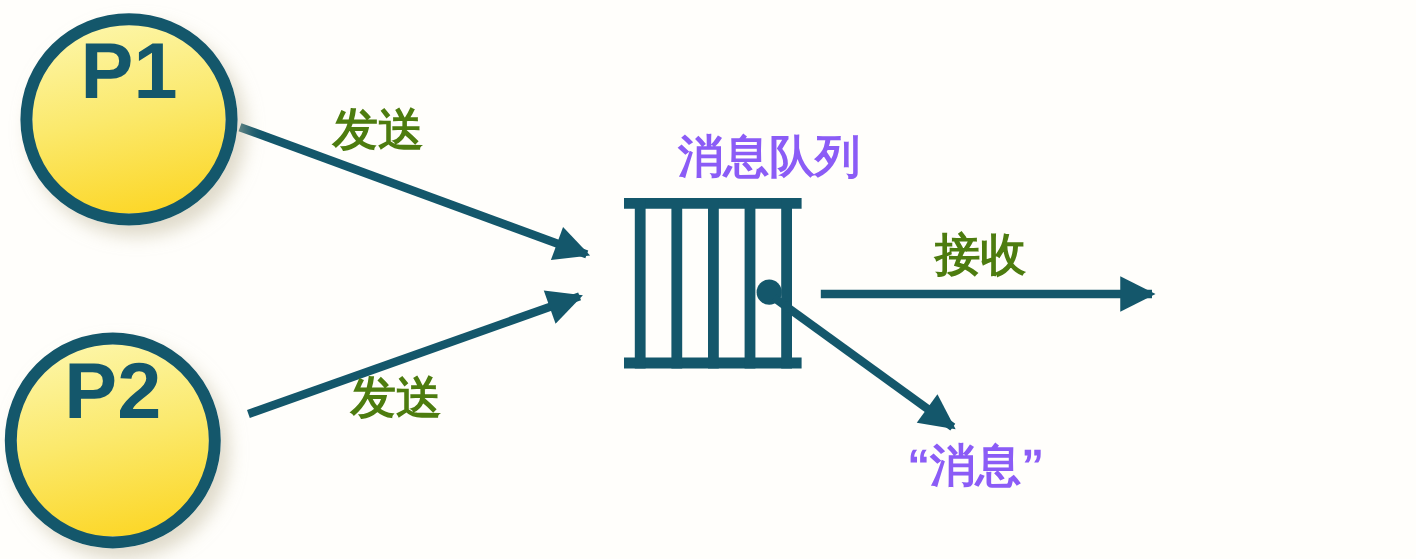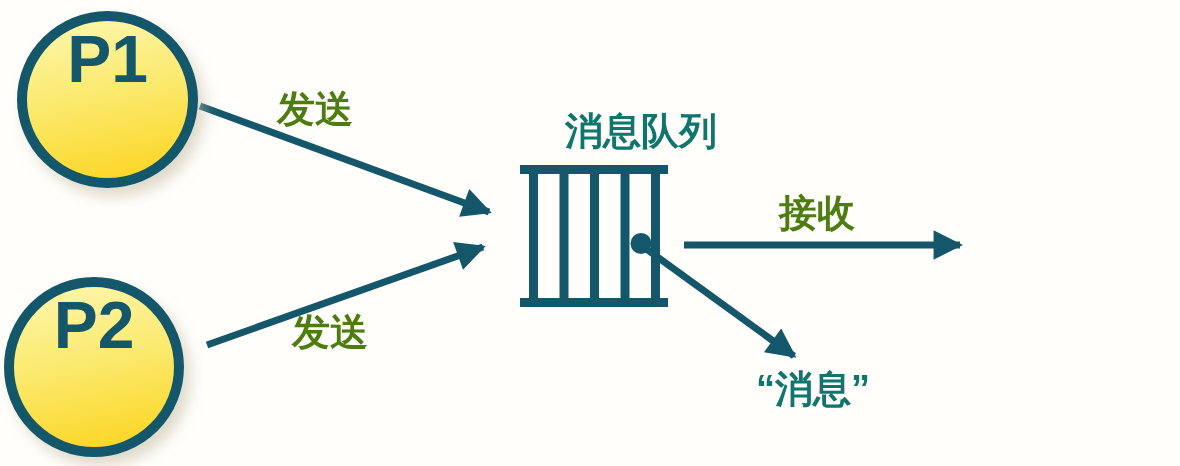--- a/index.html
+++ b/index.html
@@ -47,21 +47,21 @@
 
   .lbl {
     position: absolute;
     font-weight: bold;
     font-size: 38px;
     line-height: 1.15;
     text-align: center;
     white-space: nowrap;
   }
   .lbl-teal { color: #4d7c0f; }
-  .lbl-red  { color: #0f766e; }
+  .lbl-red  { color: #8b5cf6; }
 
   #lbl-send1   { left: 245px; top: 88px;  width: 140px; }
   #lbl-send2   { left: 260px; top: 311px; width: 140px; }
   #lbl-queue   { left: 541px; top: 110px; width: 200px; }
   #lbl-receive { left: 737px; top: 192px; width: 160px; }
   #lbl-message { left: 713px; top: 368px; width: 200px; }
 </style>
 </head>
 <body>
 

